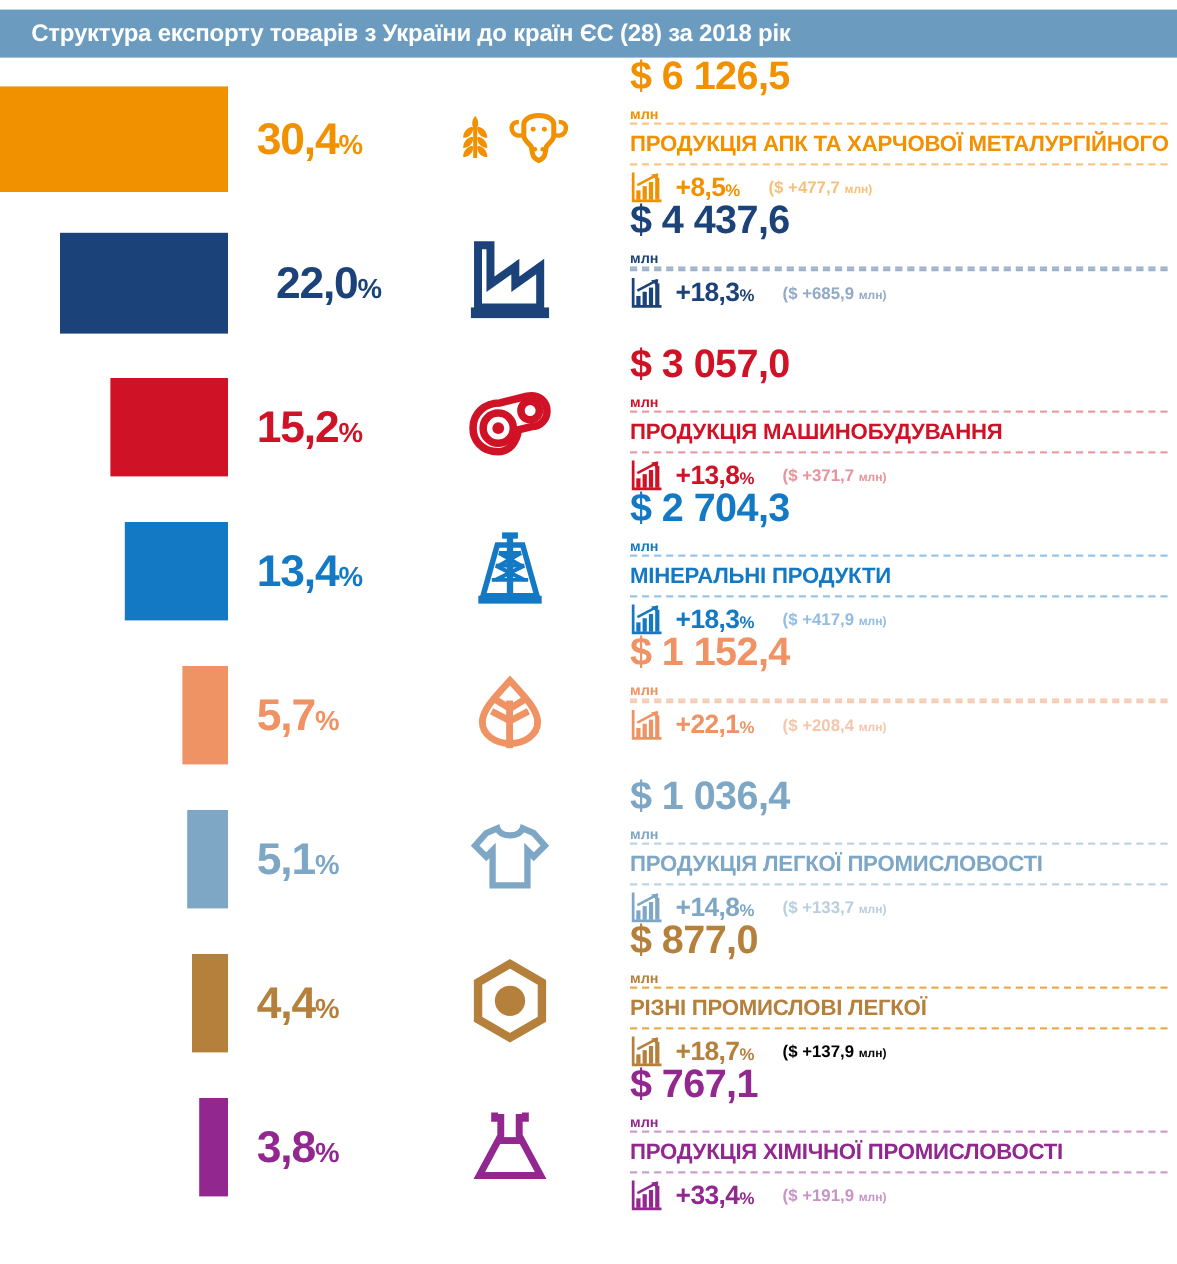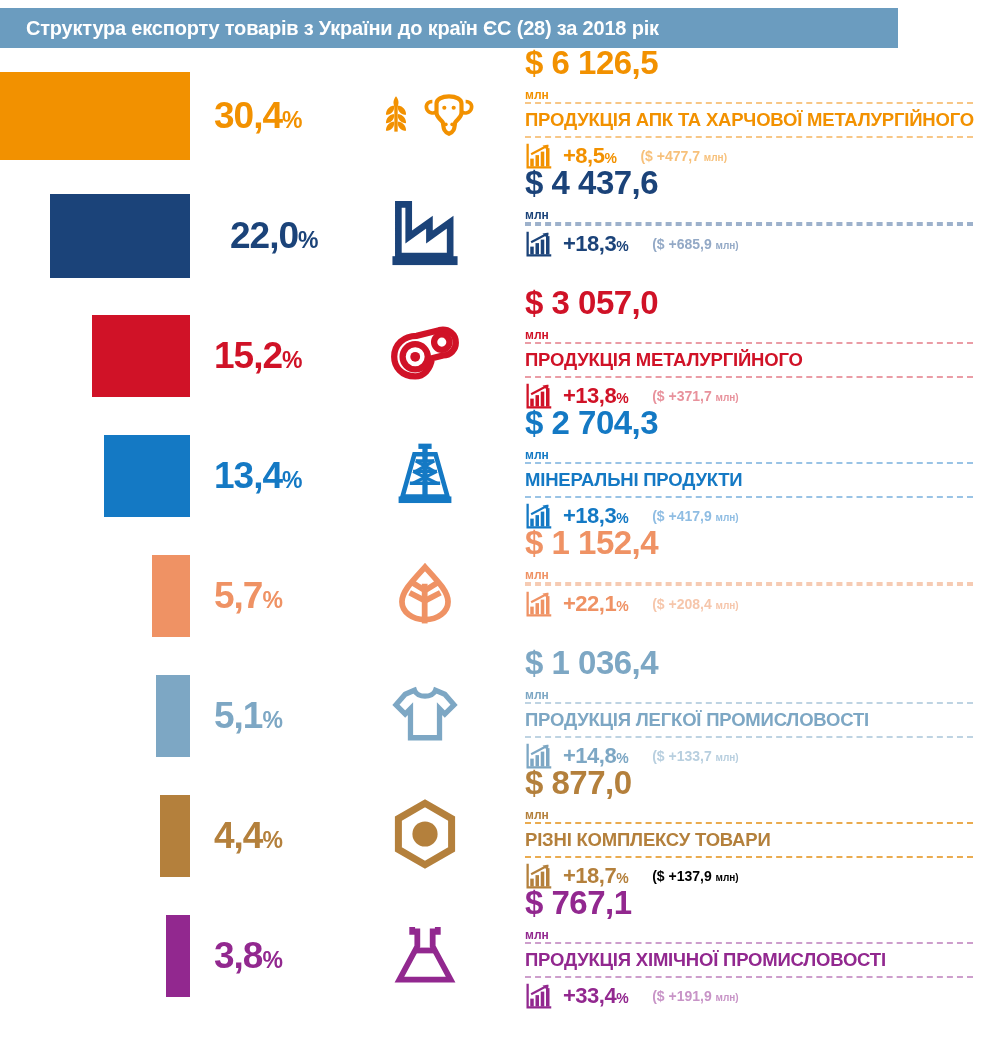--- a/index.html
+++ b/index.html
@@ -7,21 +7,21 @@
     width: 981px; height: 1053px;
     background: #ffffff;
     font-family: "Liberation Sans", sans-serif;
     overflow: hidden;
   }
   #page { position: relative; width: 981px; height: 1053px; background:#fff; }
 
   
   .title-bar {
     position: absolute; left: 0; top: 8px;
-    width: 898px; height: 40px;
+    width: 981px; height: 40px;
     background: #6b9cbf;
     display: flex; align-items: center;
   }
   .title-text {
     color: #ffffff;
     font-size: 20px;
     font-weight: bold;
     letter-spacing: -0.2px;
     padding-left: 26px;
     white-space: nowrap;
@@ -220,21 +220,21 @@
               <circle cx="74" cy="33" r="11" fill="none" stroke="#d01227" stroke-width="9"></circle>
             </svg></span>
         </div>
         <div class="info">
           <div class="amount-line">
             <span class="amount" style="color:#d01227;">$ 3 057,0</span>
             <span class="amount-unit" style="color:#d01227;">млн</span>
           </div>
           <div class="divider" style="border-top-color:#e8929c;"></div>
           <div class="cat-line">
-            <span class="cat" style="color:#d01227;">ПРОДУКЦІЯ МЕТАЛУРГІЙНОГО</span>
+            <span class="cat" style="color:#d01227;">ПРОДУКЦІЯ МАШИНОБУДУВАННЯ</span>
           </div>
           <div class="divider" style="border-top-color:#e8929c;"></div>
           <div class="growth-line">
             <span class="growth-icon"><svg viewBox="0 0 32 32" width="28" height="28" xmlns="http://www.w3.org/2000/svg">
                 <path d="M3 2 L3 29 L30 29" fill="none" stroke="#d01227" stroke-width="2.6"></path>
                 <rect x="6" y="19" width="4" height="9" fill="#d01227"></rect>
                 <rect x="12" y="15" width="4" height="13" fill="#d01227"></rect>
                 <rect x="18" y="11" width="4" height="17" fill="#d01227"></rect>
                 <rect x="24" y="7" width="4" height="21" fill="#d01227"></rect>
                 <path d="M7 14 L26 4" fill="none" stroke="#d01227" stroke-width="2.4"></path>
@@ -366,21 +366,21 @@
               <circle cx="50" cy="50" r="18"></circle>
             </svg></span>
         </div>
         <div class="info">
           <div class="amount-line">
             <span class="amount" style="color:#b4803c;">$ 877,0</span>
             <span class="amount-unit" style="color:#b4803c;">млн</span>
           </div>
           <div class="divider" style="border-top-color:#d6b territory;"></div>
           <div class="cat-line">
-            <span class="cat" style="color:#b4803c;">РІЗНІ КОМПЛЕКСУ ТОВАРИ</span>
+            <span class="cat" style="color:#b4803c;">РІЗНІ ПРОМИСЛОВІ ЛЕГКОЇ</span>
           </div>
           <div class="divider" style="border-top-color:#d6b territory;"></div>
           <div class="growth-line">
             <span class="growth-icon"><svg viewBox="0 0 32 32" width="28" height="28" xmlns="http://www.w3.org/2000/svg">
                 <path d="M3 2 L3 29 L30 29" fill="none" stroke="#b4803c" stroke-width="2.6"></path>
                 <rect x="6" y="19" width="4" height="9" fill="#b4803c"></rect>
                 <rect x="12" y="15" width="4" height="13" fill="#b4803c"></rect>
                 <rect x="18" y="11" width="4" height="17" fill="#b4803c"></rect>
                 <rect x="24" y="7" width="4" height="21" fill="#b4803c"></rect>
                 <path d="M7 14 L26 4" fill="none" stroke="#b4803c" stroke-width="2.4"></path>

